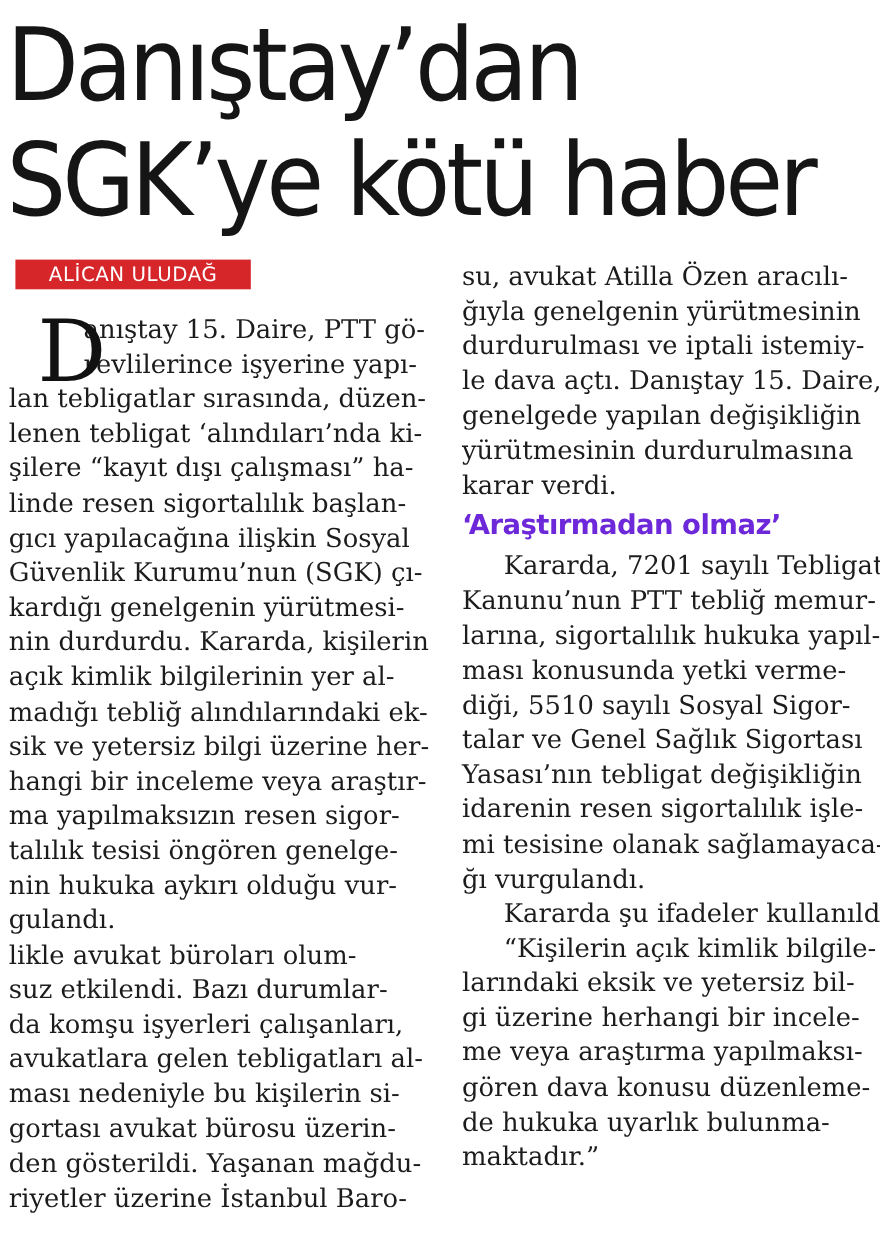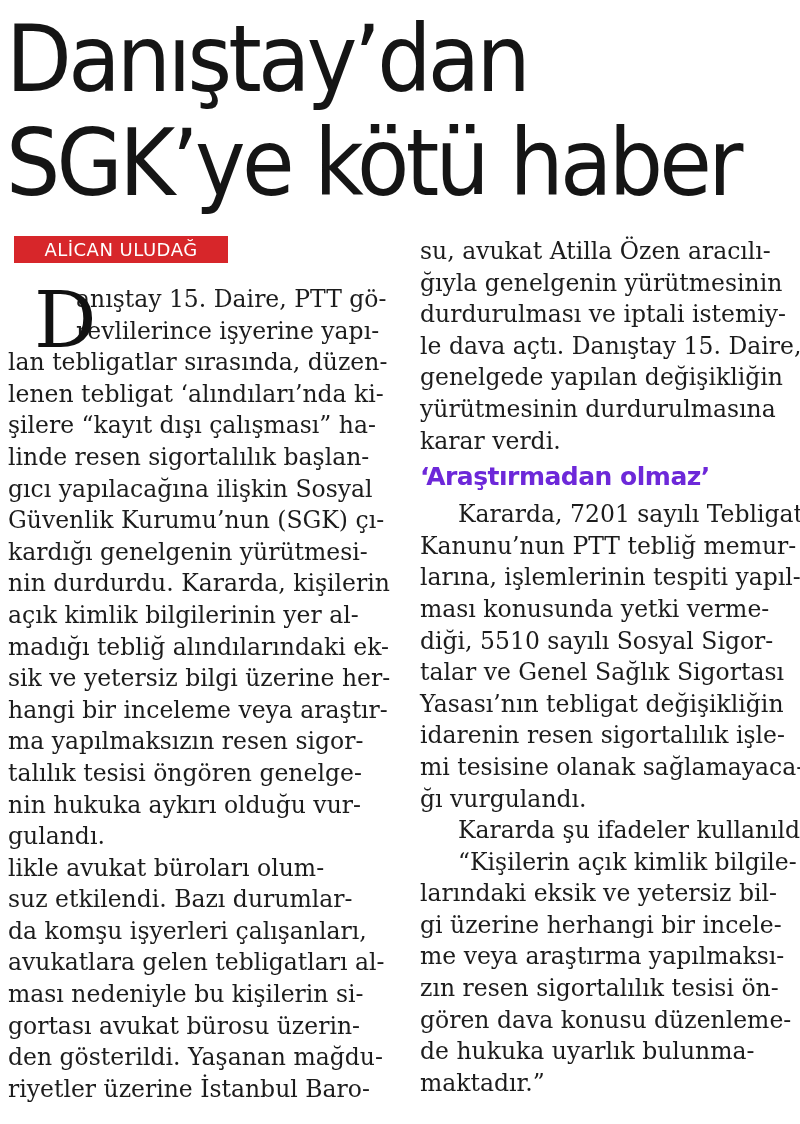--- a/index.html
+++ b/index.html
@@ -101,30 +101,29 @@
   <span class="line">durdurulması ve iptali istemiy-</span>
   <span class="line">le dava açtı. Danıştay 15. Daire,</span>
   <span class="line">genelgede yapılan değişikliğin</span>
   <span class="line">yürütmesinin durdurulmasına</span>
   <span class="line">karar verdi.</span>
 
   <div class="subhead">‘Araştırmadan olmaz’</div>
 
   <span class="line indent">Kararda, 7201 sayılı Tebligat</span>
   <span class="line">Kanunu’nun PTT tebliğ memur-</span>
-  <span class="line">larına, işlemlerinin tespiti yapıl-</span>
+  <span class="line">larına, sigortalılık hukuka yapıl-</span>
   <span class="line">ması konusunda yetki verme-</span>
   <span class="line">diği, 5510 sayılı Sosyal Sigor-</span>
   <span class="line">talar ve Genel Sağlık Sigortası</span>
   <span class="line">Yasası’nın tebligat değişikliğin</span>
   <span class="line">idarenin resen sigortalılık işle-</span>
   <span class="line">mi tesisine olanak sağlamayaca-</span>
   <span class="line">ğı vurgulandı.</span>
   <span class="line indent">Kararda şu ifadeler kullanıldı:</span>
   <span class="line indent">“Kişilerin açık kimlik bilgile-</span>
   <span class="line">larındaki eksik ve yetersiz bil-</span>
   <span class="line">gi üzerine herhangi bir incele-</span>
   <span class="line">me veya araştırma yapılmaksı-</span>
-  <span class="line">zın resen sigortalılık tesisi ön-</span>
   <span class="line">gören dava konusu düzenleme-</span>
   <span class="line">de hukuka uyarlık bulunma-</span>
   <span class="line">maktadır.”</span>
 </div>
 
 </body></html>

